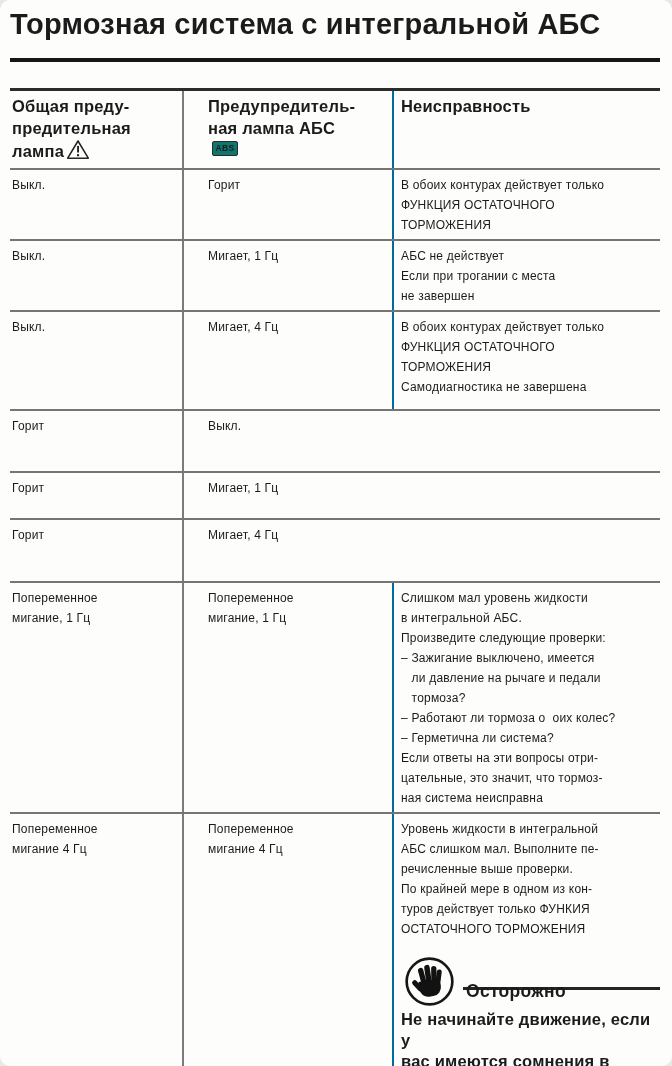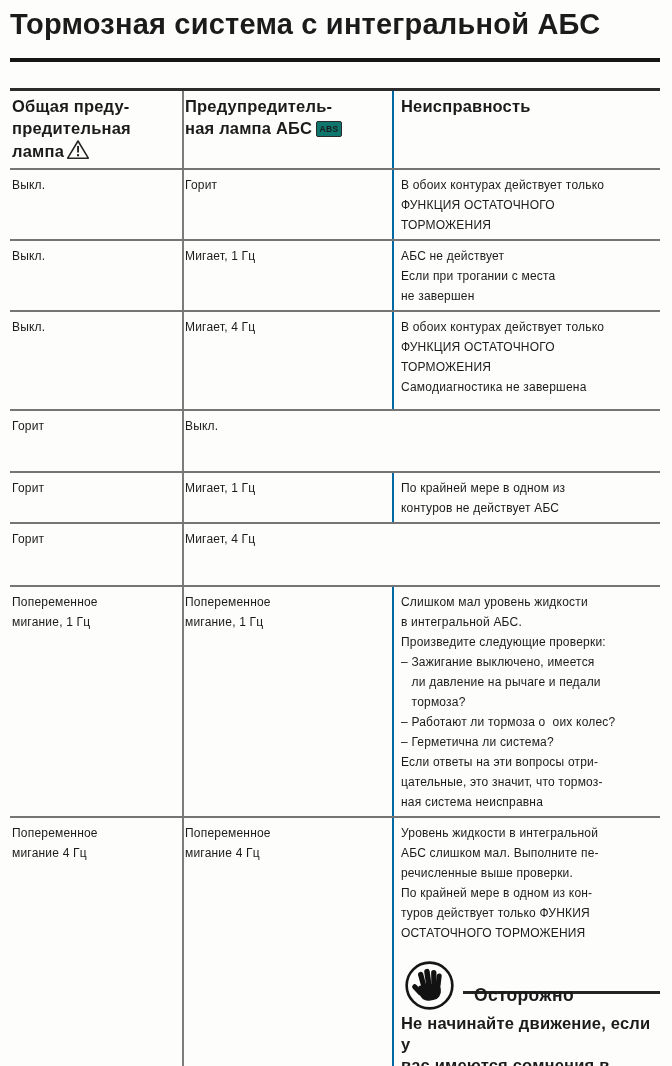--- a/index.html
+++ b/index.html
@@ -8,20 +8,21 @@
     width: 672px; height: 1066px;
     font-family: "Liberation Sans", "DejaVu Sans", sans-serif;
     color: #1b1b1b;
   }
   .page {
     width: 672px; height: 1066px;
     background: #fdfdfb;
     padding: 8px 12px 0 10px;
     overflow: hidden;
     position: relative;
+    border-radius: 10px;
   }
   .page-title {
     font-size: 29px;
     font-weight: 700;
     letter-spacing: 0.2px;
     line-height: 33px;
     white-space: nowrap;
   }
   .title-rule {
     height: 4px;
@@ -33,21 +34,21 @@
     width: 650px;
   }
   .t-row {
     display: grid;
     grid-template-columns: 144px 182px 1fr;
     border-top: 2px solid #757575;
     gap: 28px;
   }
   .t-row.header { border-top: 3px solid #2c2c2c; }
   .cell { padding: 5px 4px 4px 2px; }
-  .cell.c2 { border-left: 2px solid #7c7c7c; padding-left: 1px; }
+  .cell.c2 { border-left: 2px solid #7c7c7c; padding-left: 24px; }
   .cell.c3 { border-left: 2px solid #0369a1; padding-left: 7px; padding-right: 2px; }
   .cell-text {
     font-size: 12px;
     line-height: 19px;
     letter-spacing: 0.2px;
     white-space: pre-wrap;
   }
   .header .cell-text {
     font-weight: 700;
     font-size: 16.5px;
@@ -83,21 +84,21 @@
   .caution { margin-top: 17px; }
   .caution-head { display: flex; align-items: flex-start; }
   .hand-icon { width: 51px; height: 51px; margin-left: 3px; flex: 0 0 auto; }
   .caution-right { flex: 1; position: relative; height: 51px; }
   .caution-rule {
     position: absolute; left: 8px; right: -2px; top: 31px;
     height: 2.5px; background: #242424;
   }
   .caution-label {
     position: absolute; left: 11px; top: 25px;
-    font-size: 17.5px; font-weight: 700; letter-spacing: 0.3px; margin-left: 8px;
+    font-size: 17.5px; font-weight: 700; letter-spacing: 0.3px;
   }
   .caution-text {
     margin-top: 2px;
     font-size: 16.5px;
     font-weight: 700;
     line-height: 21px;
     letter-spacing: 0.2px;
     white-space: pre-wrap;
   }
 </style>
@@ -156,22 +157,20 @@
     </div>
 
     <div class="t-row r3">
       <div class="cell c1"><span class="cell-text">Горит</span></div>
       <div class="cell c2"><span class="cell-text">Выкл.</span></div>
     </div>
 
     <div class="t-row r4">
       <div class="cell c1"><span class="cell-text">Горит</span></div>
       <div class="cell c2"><span class="cell-text">Мигает, 1 Гц</span></div>
-      <div class="cell c3"><span class="cell-text">По крайней мере в одном из
-контуров не действует АБС</span></div>
     </div>
 
     <div class="t-row r5">
       <div class="cell c1"><span class="cell-text">Горит</span></div>
       <div class="cell c2"><span class="cell-text">Мигает, 4 Гц</span></div>
     </div>
 
     <div class="t-row r6">
       <div class="cell c1"><span class="cell-text">Попеременное
 мигание, 1 Гц</span></div>

